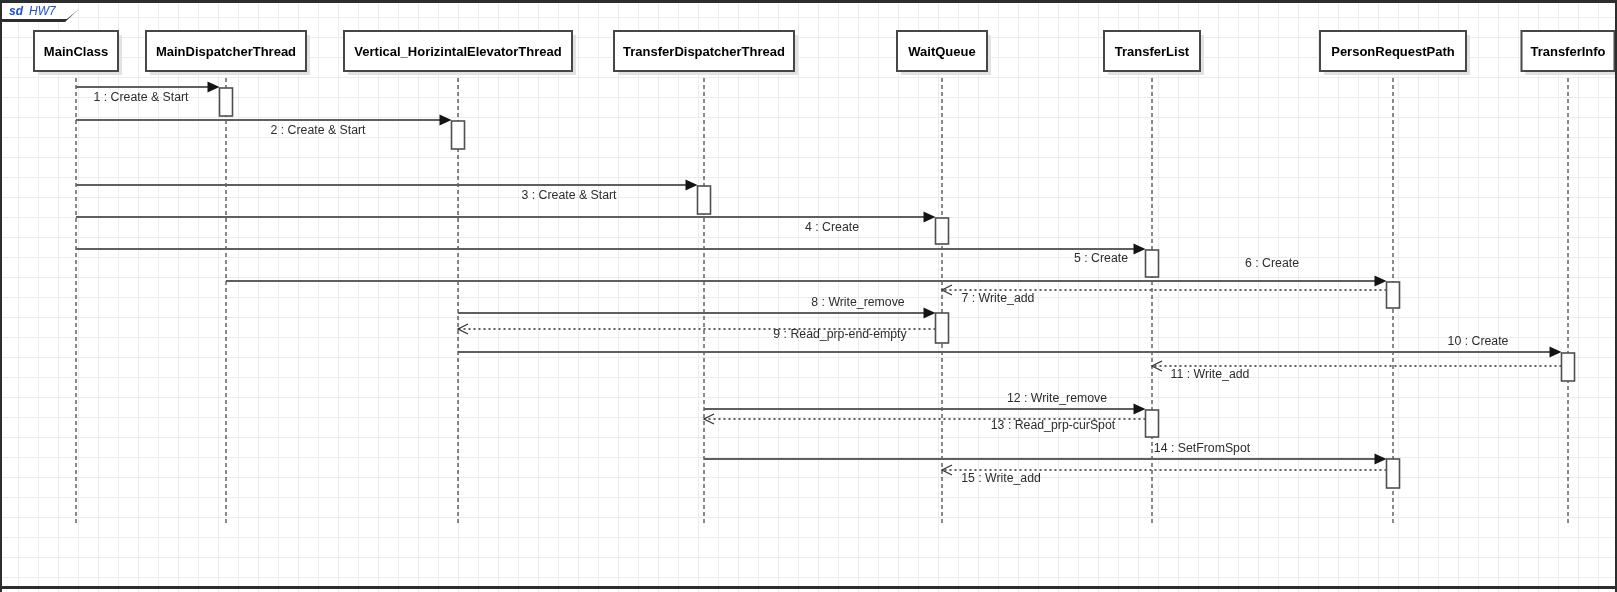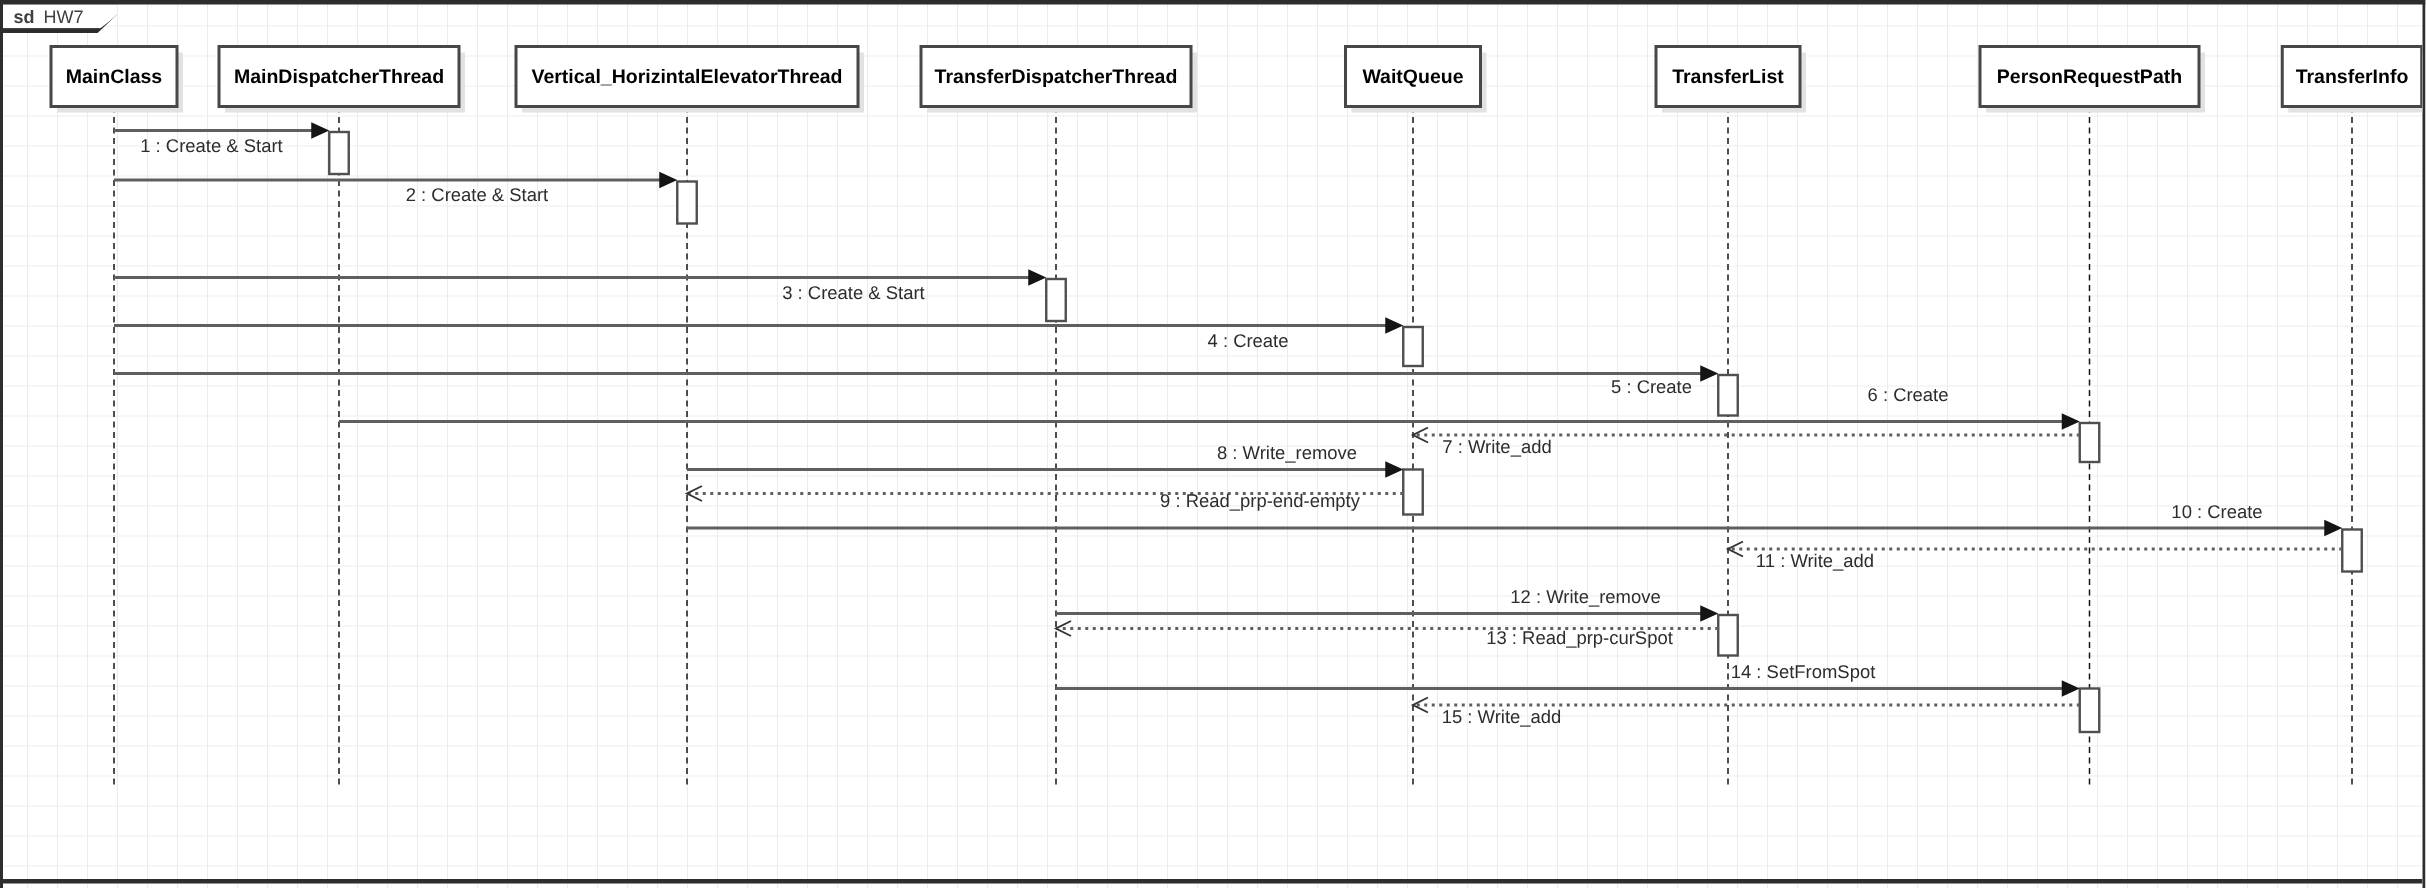--- a/index.html
+++ b/index.html
@@ -23,22 +23,22 @@
   .frame-bottom{position:absolute;left:0;right:0;top:583px;height:3px;background:#2d2d2d;}
   .sd-tab{
     position:absolute;left:0;top:0;width:76px;height:19px;
     background:#2d2d2d;
     clip-path:polygon(0 0,100% 0,100% 35%,83% 100%,0 100%);
   }
   .sd-tab-inner{
     position:absolute;left:0;top:0;width:72px;height:16px;
     background:#ffffff;
     clip-path:polygon(0 0,100% 0,100% 30%,82% 100%,0 100%);
-    line-height:16px;font-size:12px;color:#404040;
-    padding-left:7px;white-space:nowrap;
+    line-height:16px;font-size:12px;color:#1d4ed8;
+    padding-left:7px;white-space:nowrap;font-style:italic;
   }
   .sd-kw{font-weight:bold;margin-right:6px;}
   svg text{font-family:"Liberation Sans",sans-serif;}
   .participant-label{font-size:13px;font-weight:bold;fill:#000000;}
   .message-label{font-size:12.3px;fill:#2d2d2d;}
 </style>
 </head>
 <body>
 
 <div id="stage">

